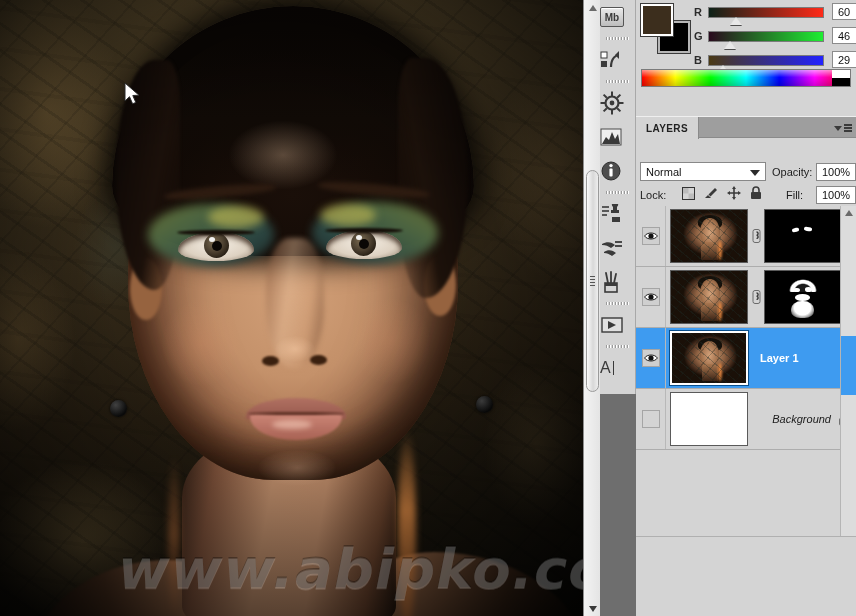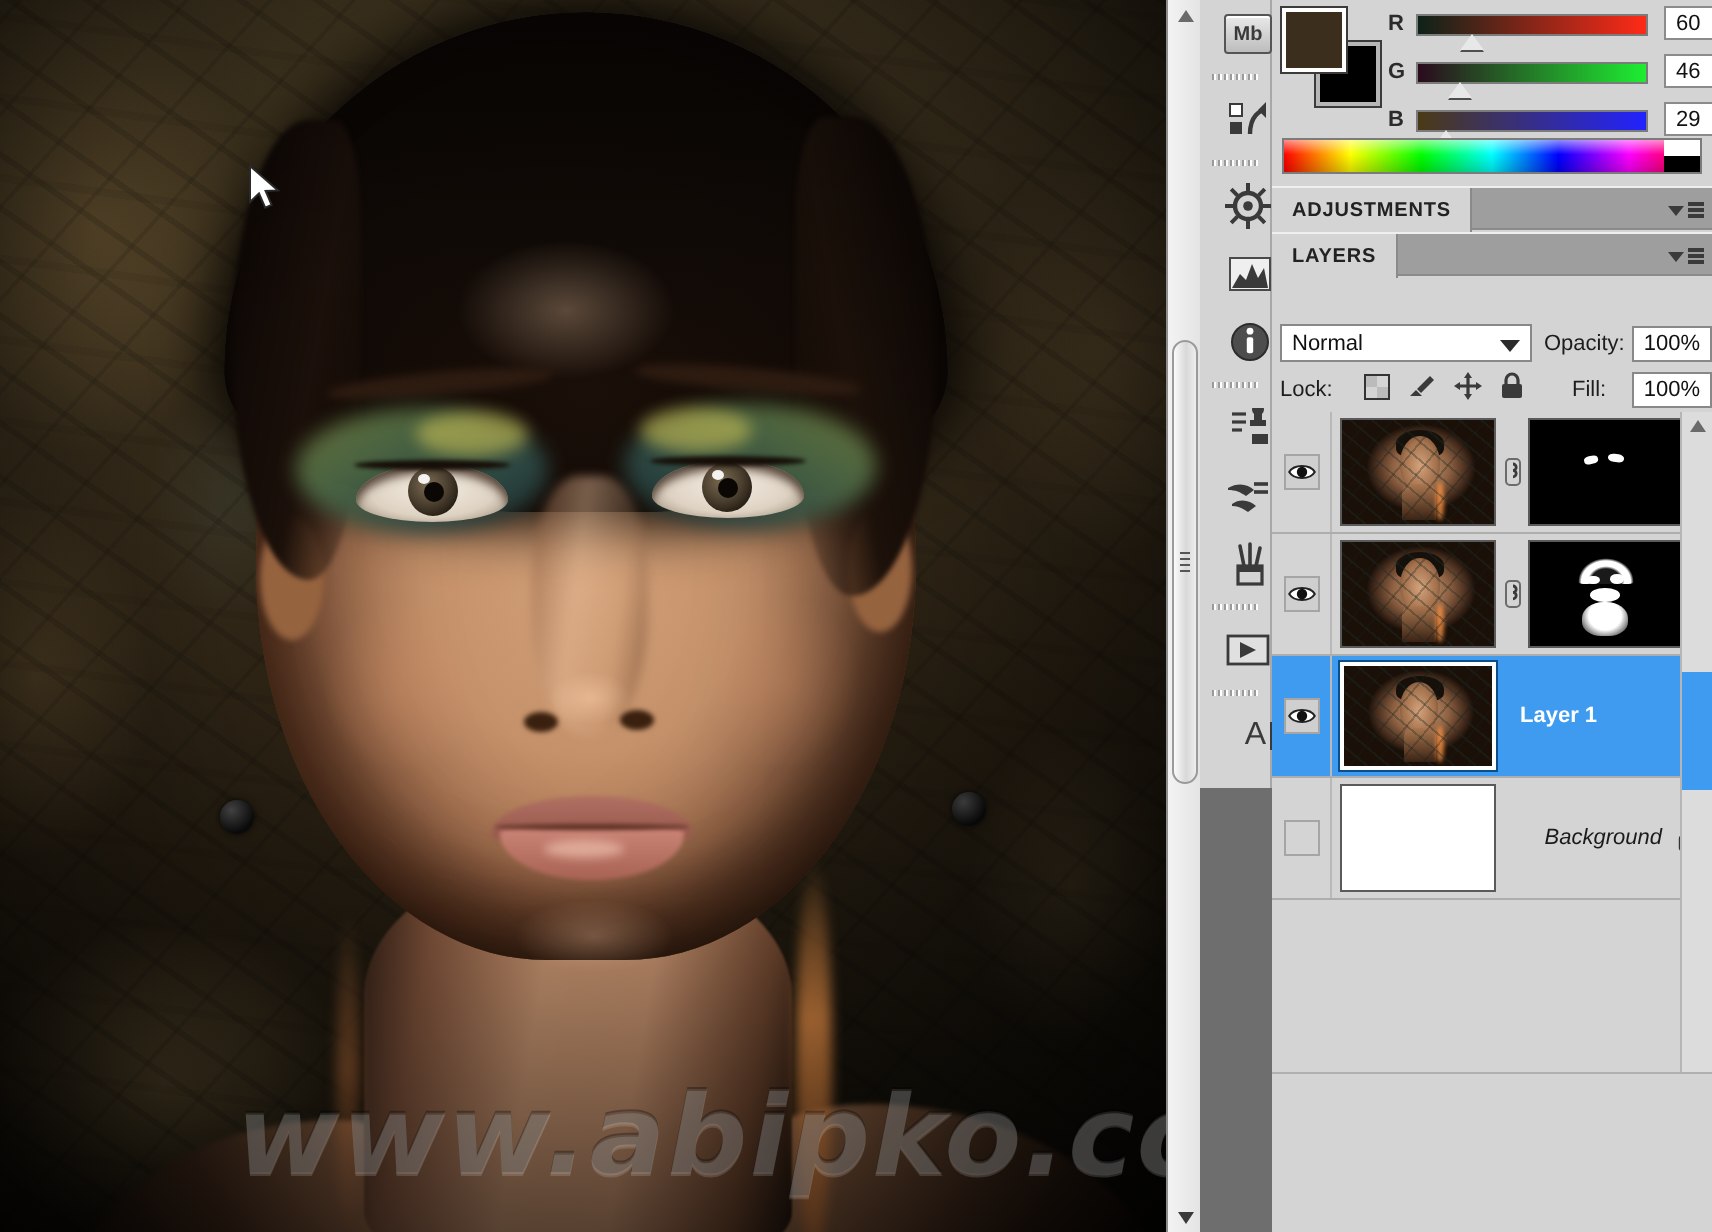--- a/index.html
+++ b/index.html
@@ -132,21 +132,21 @@
   .sb-arrow.up{top:0;} .sb-arrow.down{bottom:0;}
   .sb-thumb{position:absolute;left:2px;width:13px;top:170px;height:222px;border-radius:7px;
     background:linear-gradient(90deg,#fbfbfb,#d8d8d8 55%,#eee);border:1px solid #9a9a9a;box-sizing:border-box;}
   .sb-grip{position:absolute;left:3px;top:50%;margin-top:-5px;width:5px;height:10px;
     background:repeating-linear-gradient(180deg,#555 0 1px,transparent 1px 3px);}
 
   
   #icon-dock{position:absolute;left:600px;top:0;width:36px;height:394px;
     background:#d4d4d4;border-right:1px solid #a8a8a8;box-sizing:border-box;}
   #dock-filler{position:absolute;left:600px;top:394px;width:36px;height:222px;background:#6e6e6e;}
-  .dock-btn{position:relative;width:36px;height:34px;display:flex;align-items:center;justify-content:flex-end;
+  .dock-btn{position:relative;width:36px;height:34px;display:flex;align-items:center;justify-content:flex-start;
     color:#3a3a3a;}
   .dock-sep{width:36px;height:9px;display:flex;align-items:center;justify-content:center;}
   .dock-sep i{display:block;width:24px;height:3px;
     background:repeating-linear-gradient(90deg,#9a9a9a 0 1px,transparent 1px 3px),
                repeating-linear-gradient(90deg,transparent 0 1px,#fff 1px 2px,transparent 2px 3px);}
   .mb-chip{width:22px;height:18px;border:1px solid #555;border-radius:2px;
     background:linear-gradient(180deg,#e9e9e9,#bdbdbd);display:flex;align-items:center;justify-content:center;
     font-size:10px;font-weight:bold;color:#3a3a3a;box-shadow:0 1px 0 #fff inset;}
 
   
@@ -460,27 +460,20 @@
         </span>
       </div>
       <div class="num-box" style="top:51px;">29</div>
 
       <div id="spectrum">
         <div class="fade"></div>
         <div class="wb"></div>
       </div>
     </div>
 
-    <div class="tabbar" style="position:absolute;left:0;top:93px;">
-      <div class="tab active" style="left:0;">ADJUSTMENTS</div>
-      <div class="panel-menu">
-        <span class="pm-tri"></span>
-          <span class="pm-lines"></span>
-      </div>
-    </div>
 
     <div class="tabbar" style="position:absolute;left:0;top:116px;">
       <div class="tab active" style="left:0;">LAYERS</div>
       <div class="panel-menu">
         <span class="pm-tri"></span>
           <span class="pm-lines"></span>
       </div>
     </div>
 
 

